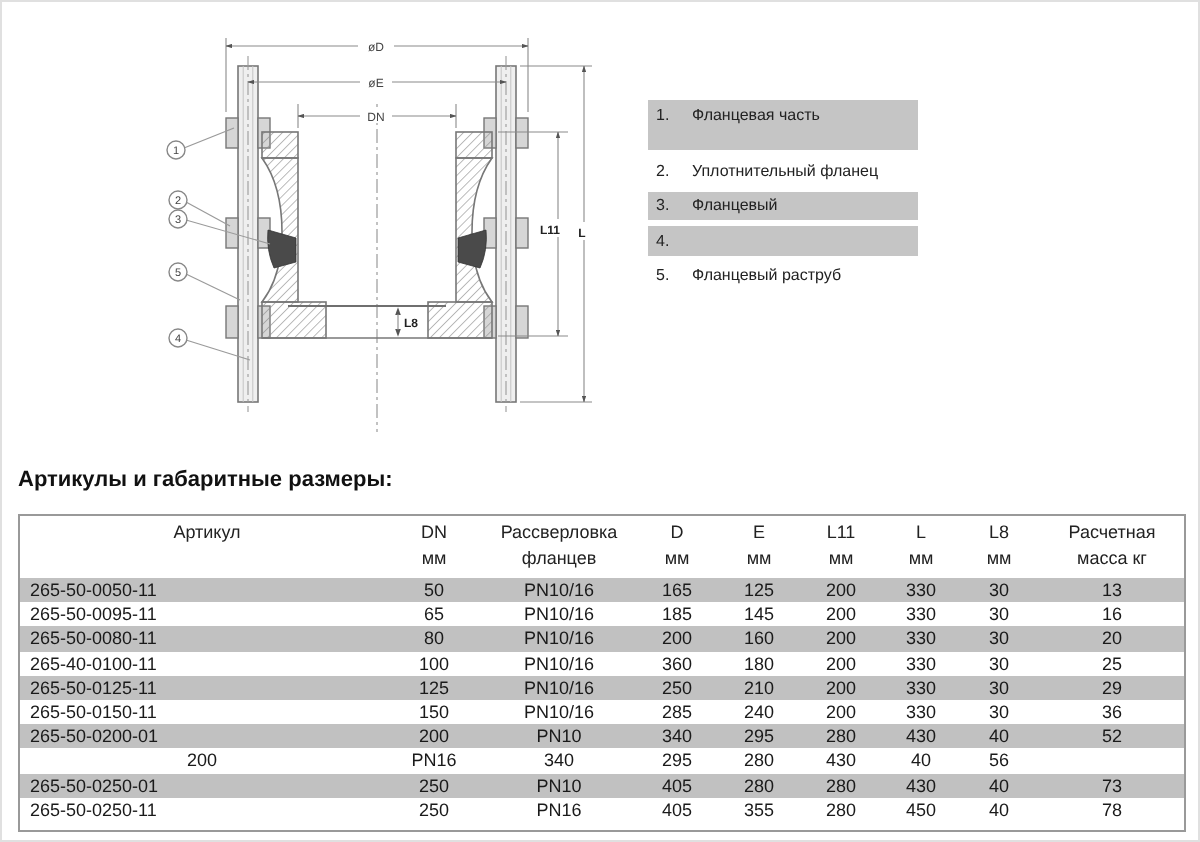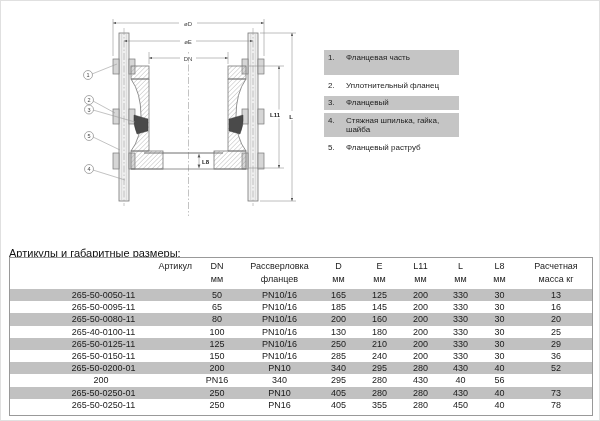--- a/index.html
+++ b/index.html
@@ -17,34 +17,34 @@
 
   
   #legend { position:absolute; left:323px; top:49px; width:135px; font-size:8px; line-height:9.5px; color:#222; }
   .legend-item { display:flex; padding:2.5px 4px; margin-bottom:3px; background:transparent; }
   .legend-item.hl { background:#c5c5c5; }
   .legend-item:first-child { padding-bottom:13px; }
   .legend-num { width:18px; flex:0 0 18px; }
   .legend-text { flex:1; }
 
   
-  #table-title { position:absolute; left:8px; top:233px; font-size:11px; font-weight:normal; color:#111;margin-top:13px; }
+  #table-title { position:absolute; left:8px; top:233px; font-size:11px; font-weight:bold; color:#111; }
   #dims-table {
     position:absolute; left:8px; top:256px; width:584px; box-sizing:border-box;
     border:1px solid #999; background:#fff; padding-bottom:4px; font-size:9px;
   }
   .grid-row { display:grid; grid-template-columns:182px 50px 75px 43px 39px 43px 37px 41px auto; align-items:center; }
   #thead { padding:2px 0 3px 0; }
   .th { text-align:center; line-height:13px; color:#222; }
   .th .l2 { min-height:13px; }
-  .th.col0 { text-align:right; padding-left:5px; }
+  .th.col0 { text-align:center; padding-left:5px; }
   .tr { height:12.2px; line-height:12.2px; }
   .tr:nth-child(odd) { background:#c1c1c1; }
   .td { text-align:center; white-space:nowrap; overflow:hidden; }
-  .td.col0 { text-align:center; padding-left:5px; }
+  .td.col0 { text-align:left; padding-left:5px; }
 </style>
 </head>
 <body>
 
 <div id="page">
 
   <svg id="drawing" width="220" height="214" viewBox="0 0 220 214">
     <defs>
       <pattern id="hatch" width="3.2" height="3.2" patternTransform="rotate(45)" patternUnits="userSpaceOnUse">
         <line x1="0" y1="0" x2="0" y2="3.2" stroke="#8e8e8e" stroke-width="0.6"></line>
@@ -177,21 +177,20 @@
       <div class="legend-item">
         <span class="legend-num">2.</span>
         <span class="legend-text">Уплотнительный фланец</span>
       </div>
       <div class="legend-item hl">
         <span class="legend-num">3.</span>
         <span class="legend-text">Фланцевый</span>
       </div>
       <div class="legend-item hl">
         <span class="legend-num">4.</span>
-        <span class="legend-text">Стяжная шпилька, гайка, шайба</span>
       </div>
       <div class="legend-item">
         <span class="legend-num">5.</span>
         <span class="legend-text">Фланцевый раструб</span>
       </div>
     </div>
 
   <div id="table-title">Артикулы и габаритные размеры:</div>
 
   <div id="dims-table">
@@ -264,21 +263,21 @@
           <div class="td col4">160</div>
           <div class="td col5">200</div>
           <div class="td col6">330</div>
           <div class="td col7">30</div>
           <div class="td col8">20</div>
         </div>
         <div class="tr grid-row">
           <div class="td col0">265-40-0100-11</div>
           <div class="td col1">100</div>
           <div class="td col2">PN10/16</div>
-          <div class="td col3">130</div>
+          <div class="td col3">360</div>
           <div class="td col4">180</div>
           <div class="td col5">200</div>
           <div class="td col6">330</div>
           <div class="td col7">30</div>
           <div class="td col8">25</div>
         </div>
         <div class="tr grid-row">
           <div class="td col0">265-50-0125-11</div>
           <div class="td col1">125</div>
           <div class="td col2">PN10/16</div>

